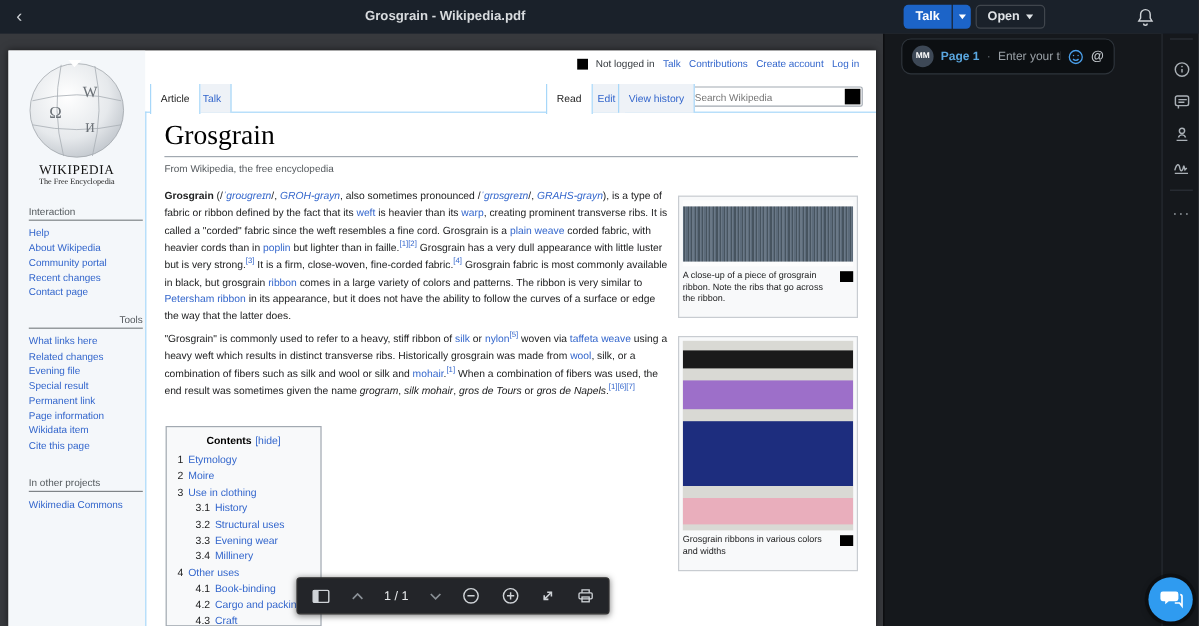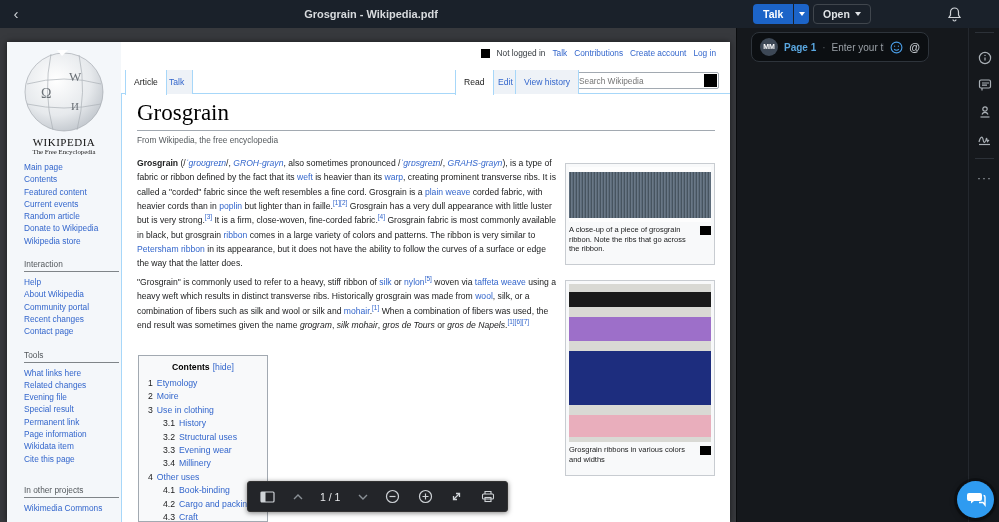--- a/index.html
+++ b/index.html
@@ -58,21 +58,21 @@
   .logo-wrap { position:absolute; left:14px; top:6px; width:86px; text-align:center; }
   .logo-title { font-family:Liberation Serif, serif; font-size:11px; letter-spacing:.5px; color:#111; margin-top:2px; }
   .logo-sub { font-family:"Liberation Serif","DejaVu Serif",serif; font-size:6.8px; color:#222; }
 
   
   .side-nav { position:absolute; left:17px; top:119px; width:95px; }
   .side-h { color:#54595d; font-size:8.3px; padding-bottom:2px; border-bottom:1px solid #7f8488; margin-bottom:4px; }
   .side-links { margin-bottom:12px; }
   .side-link { display:block; color:#3366cc; font-size:8.3px; line-height:12.3px; cursor:pointer; }
   .gap-interaction { margin-top:10px; }
-  .gap-tools { margin-top:7px; }
+  .gap-tools { margin-top:7px;text-align:right; }
   .gap-projects { margin-top:20px; }
 
   
   .art-title { position:absolute; left:130px; top:58px; width:578px; font-family:"Liberation Serif","DejaVu Serif",serif; font-size:23px; font-weight:normal; color:#000; border-bottom:1px solid #a2a9b1; padding-bottom:4px; }
   .art-sub { position:absolute; left:130px; top:93px; font-size:8.3px; color:#54595d; }
   .para { position:absolute; left:130px; width:421px; font-size:8.6px; line-height:14.35px; color:#202122; }
   #p1 { top:114px; } #p2 { top:233px; }
   .wb { font-weight:bold; } .wit { font-style:italic; }
   .wsup { color:#3366cc; font-size:6.5px; vertical-align:super; line-height:0; cursor:pointer; }
   .wlink.wit { font-style:italic; }
@@ -236,29 +236,20 @@
         <path d="M36 2 l5 6 l6-6 z" fill="#fff"></path>
         <text x="20" y="50" font-family="Liberation Serif, DejaVu Serif, serif" font-size="14" fill="#6b7177">Ω</text>
         <text x="48" y="33" font-family="Liberation Serif, DejaVu Serif, serif" font-size="13" fill="#6b7177">W</text>
         <text x="50" y="62" font-family="Liberation Serif, DejaVu Serif, serif" font-size="11" fill="#6b7177">И</text>
       </svg>
       <div class="logo-title">WIKIPEDIA</div>
       <div class="logo-sub">The Free Encyclopedia</div>
     </div>
 
     <div class="side-nav" id="side-nav">
-        <div class="side-links">
-          <a class="side-link">Main page</a>
-          <a class="side-link">Contents</a>
-          <a class="side-link">Featured content</a>
-          <a class="side-link">Current events</a>
-          <a class="side-link">Random article</a>
-          <a class="side-link">Donate to Wikipedia</a>
-          <a class="side-link">Wikipedia store</a>
-        </div>
         <div class="side-h gap-interaction">Interaction</div>
         <div class="side-links">
           <a class="side-link">Help</a>
           <a class="side-link">About Wikipedia</a>
           <a class="side-link">Community portal</a>
           <a class="side-link">Recent changes</a>
           <a class="side-link">Contact page</a>
         </div>
         <div class="side-h gap-tools">Tools</div>
         <div class="side-links">

